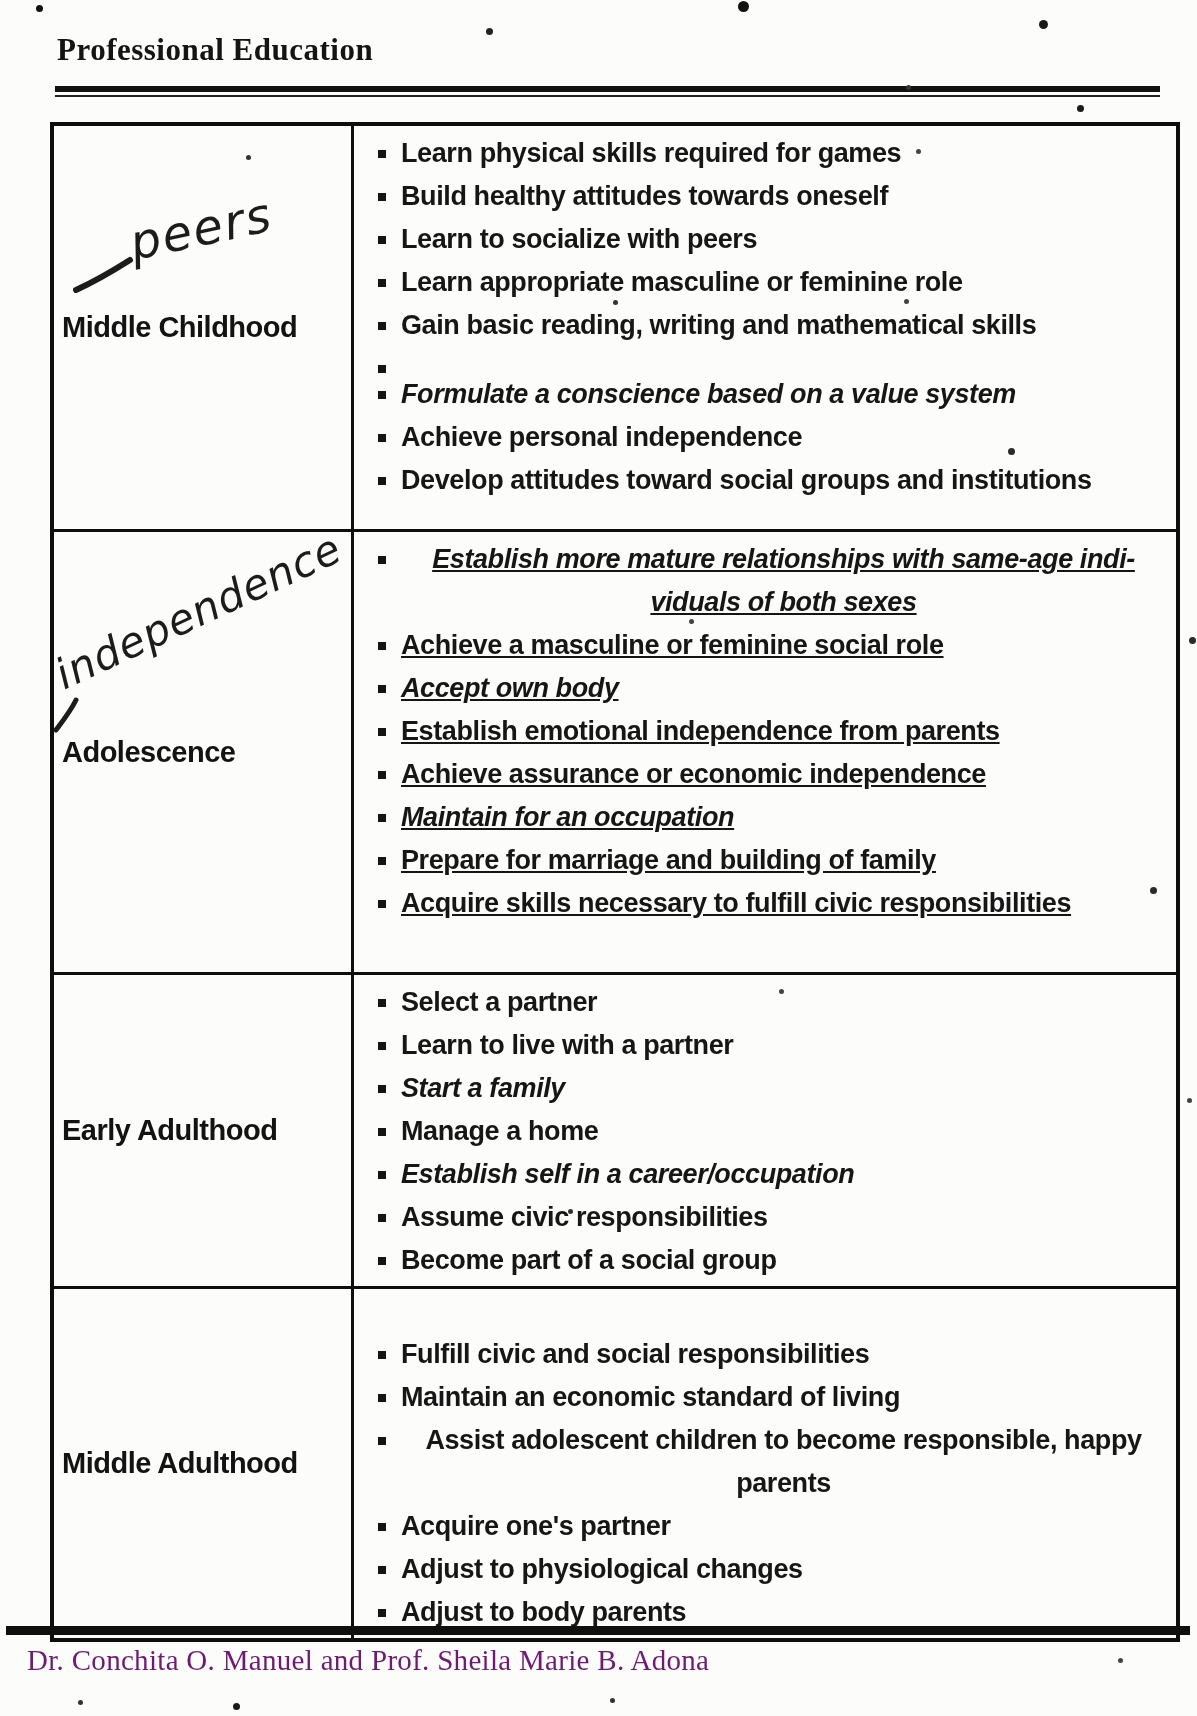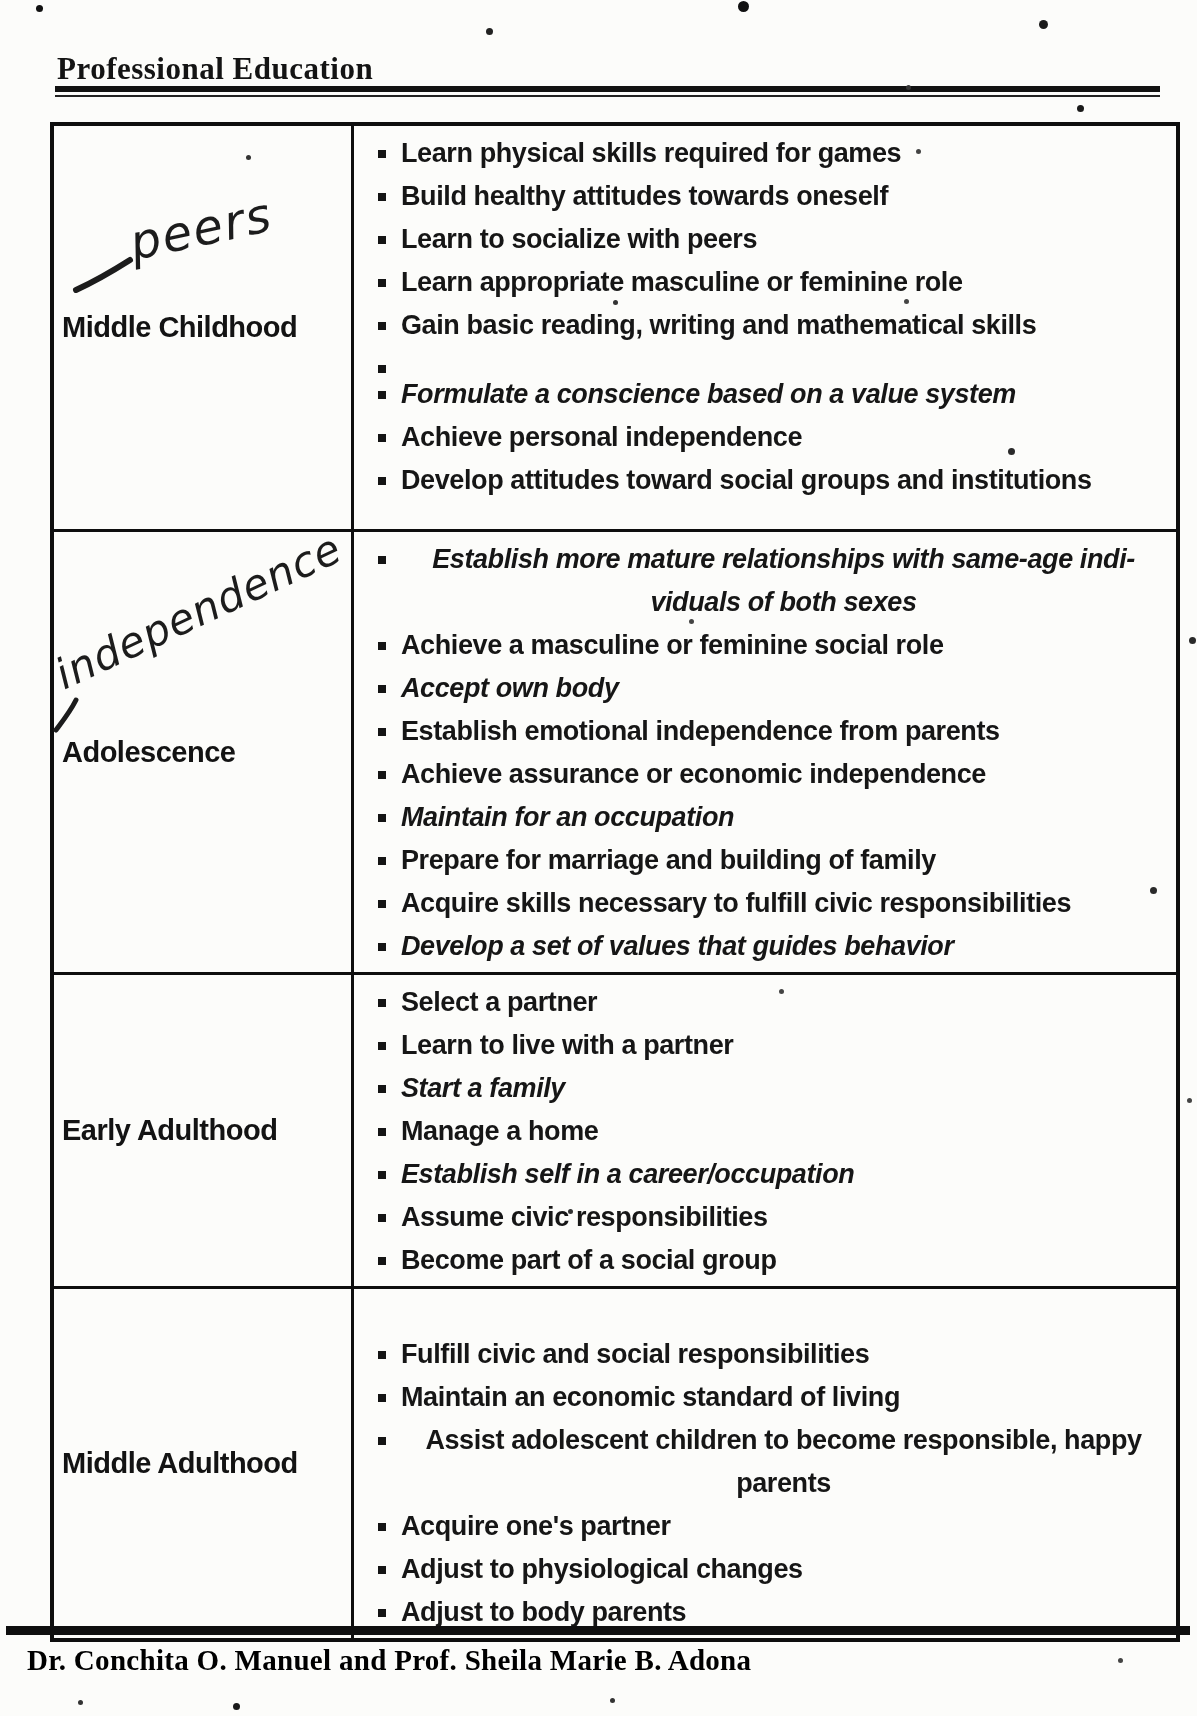--- a/index.html
+++ b/index.html
@@ -3,21 +3,21 @@
 <meta charset="utf-8">
 <style>
   html,body { margin:0; padding:0; }
   body {
     width:1197px; height:1716px; position:relative; overflow:hidden;
     background:#fcfcfa; color:#151515;
     font-family:"Liberation Sans", sans-serif;
   }
   
   .page-title {
-    position:absolute; left:57px; top:51px;
+    position:absolute; left:57px; top:32px;
     font-family:"Liberation Serif", serif; font-weight:700;
     font-size:31px; letter-spacing:0.5px; color:#141414;
   }
   .header-rule { position:absolute; left:55px; top:86px; width:1105px; }
   .header-rule .l1 { height:6px; background:#121212; }
   .header-rule .l2 { height:2px; background:#222; margin-top:3px; }
 
   
   .devtable {
     position:absolute; left:50px; top:122px; width:1130px;
@@ -38,40 +38,40 @@
   .tasks-cell ul { list-style:none; margin:0; padding:0; }
   .tasks-cell li { display:flex; gap:15px; align-items:flex-start; }
   .tasks-cell .bullet { flex:none; width:8px; height:8px; background:#141414; margin-top:18px; }
   .tasks-cell .txt {
     font-size:27px; font-weight:700; letter-spacing:-0.4px; line-height:43px;
     color:#161616;
     text-align:center;
   }
   .txt.italic { font-style:italic; }
   .r0 .tasks-cell { min-height:403px; }
-  .r1 .tasks-cell { min-height:440px; }
+  .r1 .tasks-cell { min-height:440px;text-decoration:underline; }
   .r2 .tasks-cell { min-height:303px; }
   .r3 .tasks-cell { min-height:306px;margin-top:38px; }
 
   
   .hw { position:absolute; pointer-events:none; }
   .hw text {
     font-family:"DejaVu Sans", sans-serif; font-style:italic;
     fill:#1c1c1c;
   }
   .hw path { stroke:#1c1c1c; fill:none; stroke-linecap:round; }
   #hw-peers { left:68px; top:178px; }
   #hw-independence { left:42px; top:500px; }
 
   
   .footer-rule { position:absolute; left:6px; top:1626px; width:1184px; height:9px; background:#0f0f0f; }
   .footer-credit {
     position:absolute; left:27px; top:1644px;
-    font-family:"Liberation Serif", serif; font-weight:700;
-    font-size:29px; letter-spacing:0.3px; color:#000000;
+    font-family:"Liberation Serif", serif; font-weight:400;
+    font-size:29px; letter-spacing:0.3px; color:#701a75;
   }
 
   
   .specks {
     position:absolute; left:0; top:0; width:5px; height:5px; border-radius:50%;
     background:transparent;
     box-shadow:
       37px 6px 0 1px #111, 741px 4px 0 3px #111, 1041px 22px 0 2px #1a1a1a,
       487px 29px 0 1px #222, 906px 85px 0 0 #333, 1078px 106px 0 1px #1a1a1a,
       246px 155px 0 0 #333, 916px 149px 0 0 #444, 613px 300px 0 0 #333,
@@ -167,24 +167,20 @@
             <span class="txt italic">Maintain for an occupation</span>
           </li>
           <li>
             <span class="bullet"></span>
             <span class="txt">Prepare for marriage and building of family</span>
           </li>
           <li>
             <span class="bullet"></span>
             <span class="txt">Acquire skills necessary to fulfill civic responsibilities</span>
           </li>
-          <li>
-            <span class="bullet"></span>
-            <span class="txt italic">Develop a set of values that guides behavior</span>
-          </li>
         </ul>
       </div>
     </div>
     <div class="trow r2">
       <div class="stage-cell">
         <span class="stage-label">Early Adulthood</span>
       </div>
       <div class="tasks-cell">
         <ul>
           <li>

